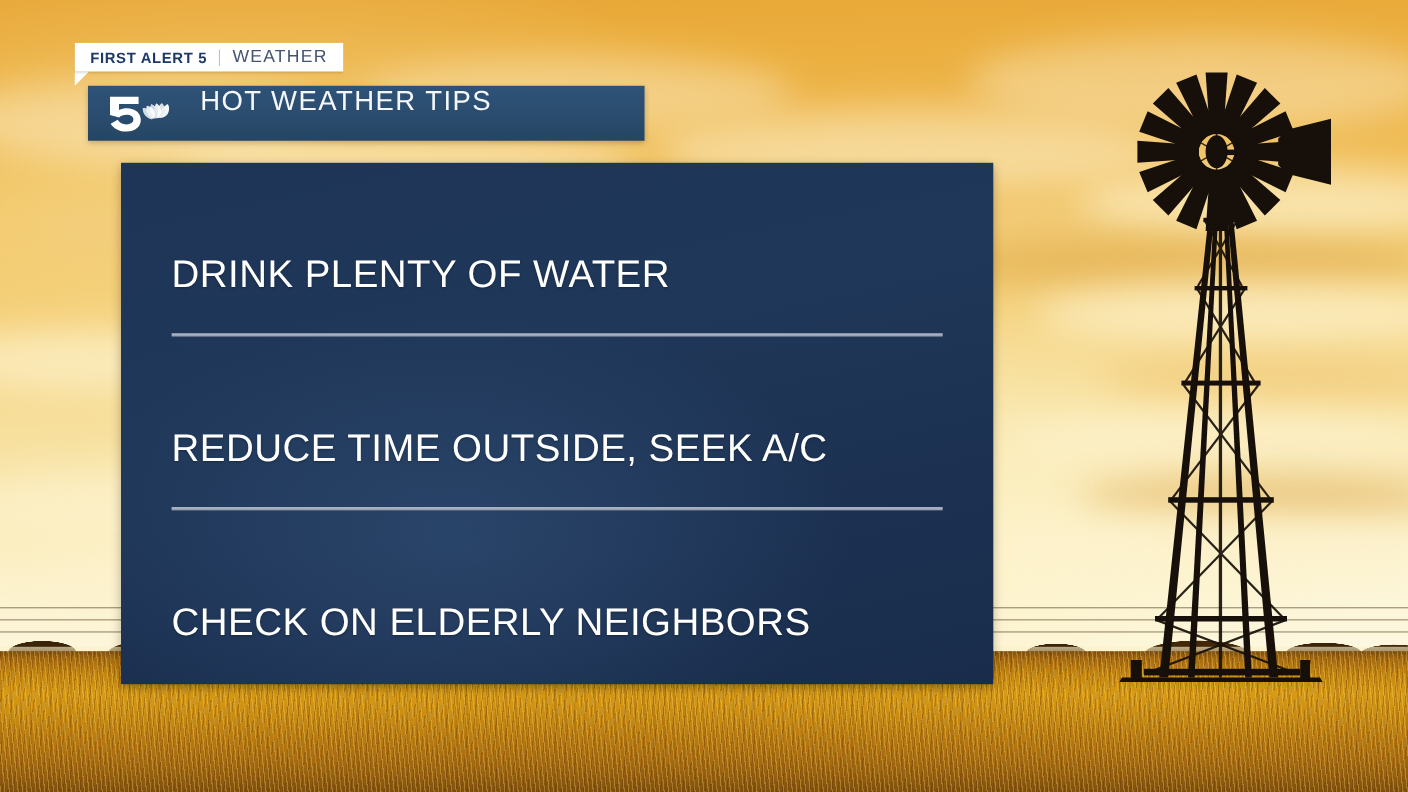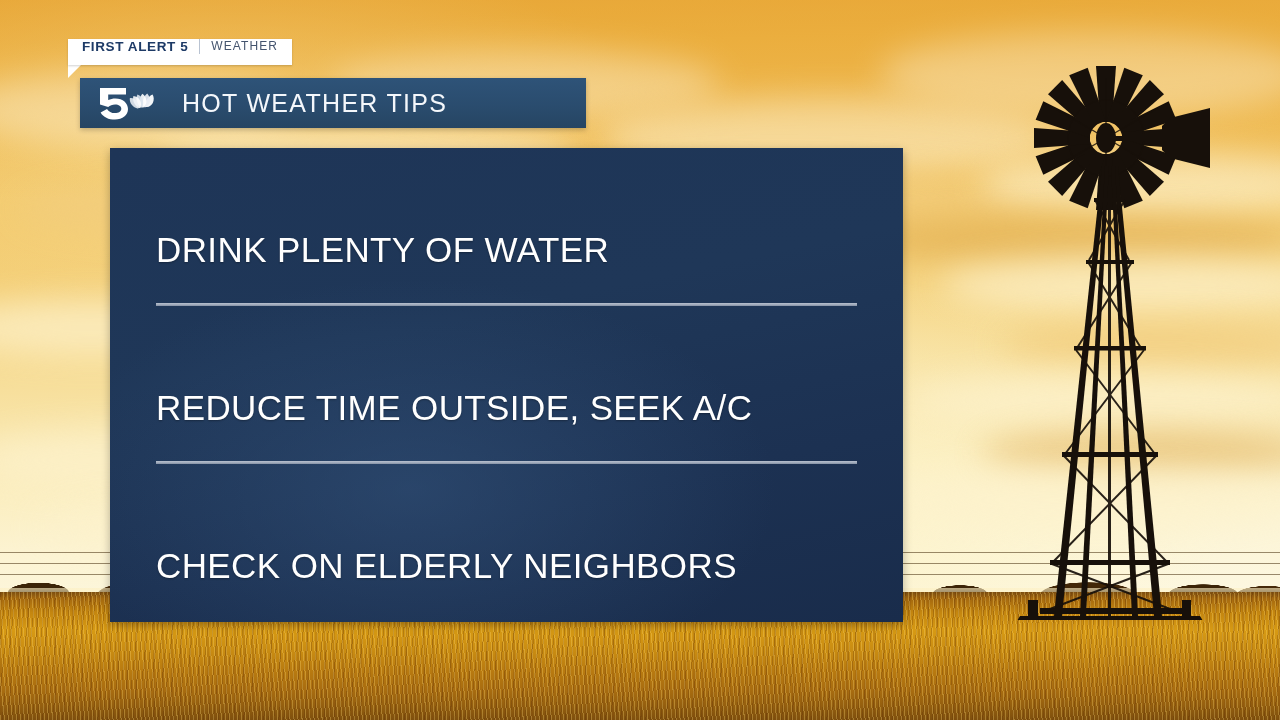--- a/index.html
+++ b/index.html
@@ -116,45 +116,45 @@
   .windmill svg { display:block; }
 
   
 
   
   .brand-tab {
     position:absolute; left:68px; top:39px;
     height:26px;
     padding:0 14px;
     background:#ffffff;
-    display:flex; gap:11px;
+    display:flex; align-items:center; gap:11px;
     box-shadow:0 1px 2px rgba(0,0,0,.18);
   }
   .brand-tab .first-alert {
     font-size:13.5px; font-weight:bold; letter-spacing:.6px;
     color:#1d3a66; white-space:nowrap;
   }
   .brand-tab .vsep { width:1px; height:15px; background:#b9c3d2; }
   .brand-tab .weather {
-    font-size:12px; font-weight:normal; letter-spacing:1.1px;
+    font-size:16px; font-weight:normal; letter-spacing:1.1px;
     color:#44546e; white-space:nowrap;
   }
   .tab-tail {
     position:absolute; left:68px; top:65px;
     width:0; height:0;
     border-left:13px solid #ffffff;
     border-bottom:13px solid transparent;
   }
 
   
   .title-bar {
     position:absolute; left:80px; top:78px;
     width:506px; height:50px;
     background:linear-gradient(180deg,#2e5378 0%, #2a4c6e 55%, #264563 100%);
-    display:flex; align-items:center;
+    display:flex; 
     padding-left:16px;
     box-shadow:0 2px 5px rgba(0,0,0,.22);
   }
   .logo5 { display:flex; align-items:center; gap:2px; margin-right:16px; }
   .logo5 svg { display:block; }
   .title-text {
     color:#f4f7fb;
     font-size:25px;
     font-weight:normal;
     letter-spacing:1.3px;

